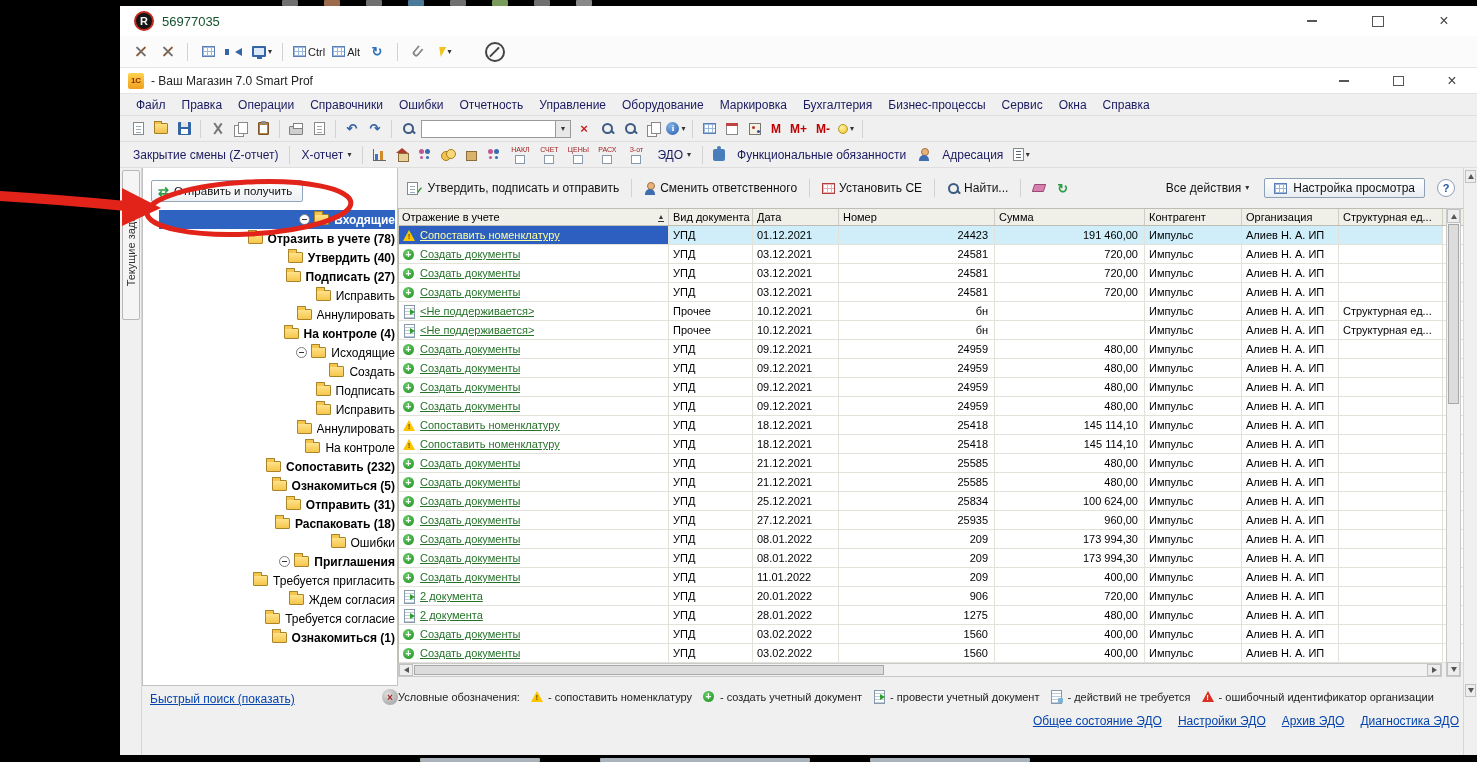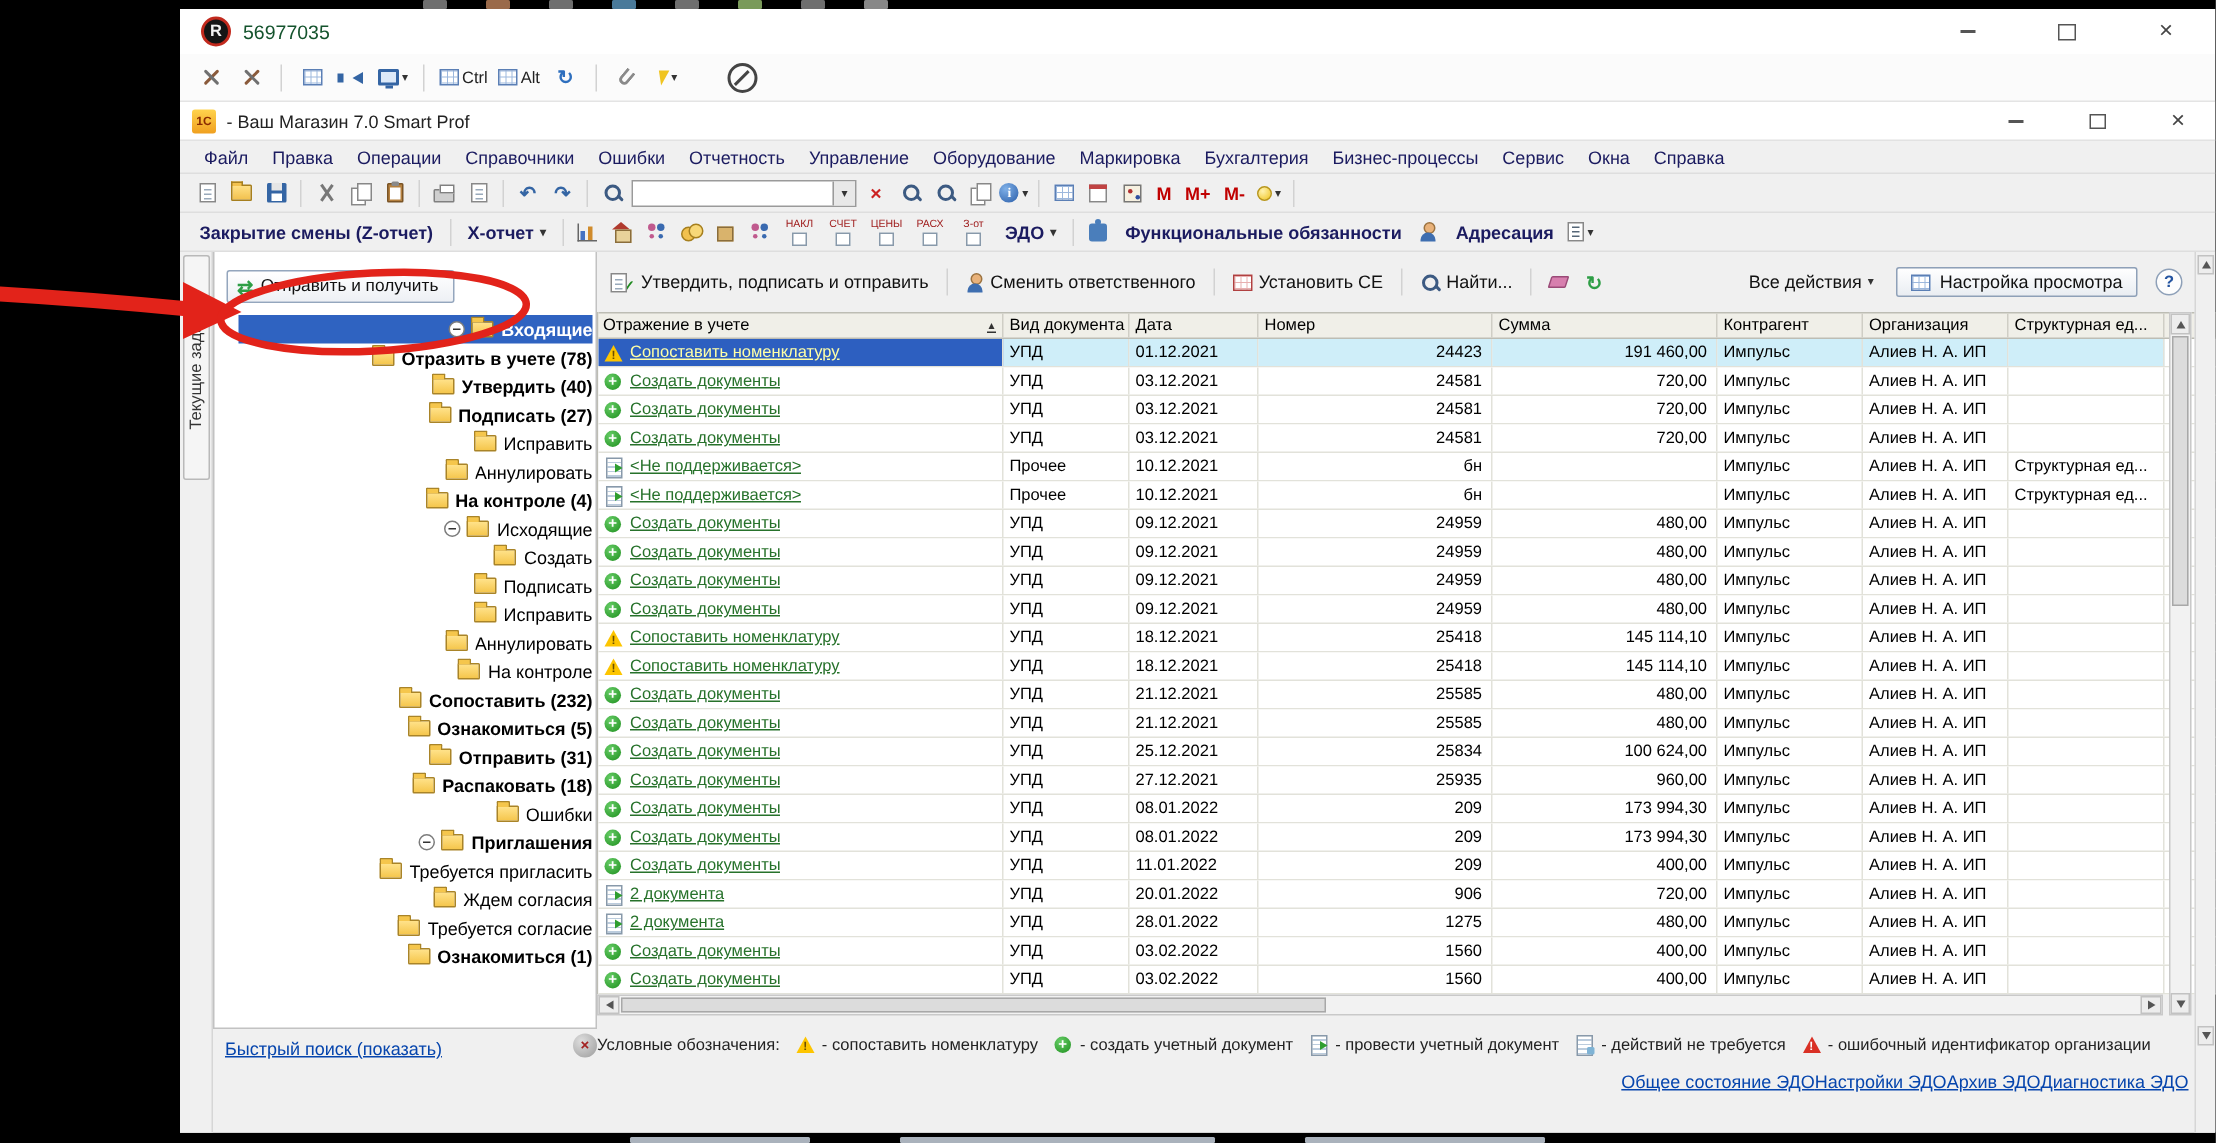--- a/index.html
+++ b/index.html
@@ -88,21 +88,21 @@
   .combo .arrowbox{margin-left:auto;width:15px;height:100%;border-left:1px solid #9a9a9a;background:#e8e8e8;display:flex;align-items:center;justify-content:center;}
   .redx{color:#c22;font-weight:bold;font-size:13px;line-height:1;}
   .infoc{width:13px;height:13px;border-radius:50%;background:radial-gradient(circle at 35% 30%,#7fb0e8,#2a5da8);color:#fff;
     font:bold 9px/13px "Liberation Serif",serif;text-align:center;}
   .cal{width:12px;height:12px;background:#fff;border:1px solid #888;position:relative;}
   .cal::before{content:"";position:absolute;left:-1px;right:-1px;top:-1px;height:3px;background:#c04343;}
   .abac{width:12px;height:12px;border:1px solid #777;background:#f6f0e0;position:relative;}
   .abac::before{content:"";position:absolute;left:2px;top:2px;width:3px;height:3px;background:#b03030;border-radius:50%;box-shadow:5px 4px 0 #3050a0;}
   .mbtn{color:#c00000;font-weight:bold;font-size:12px;padding:0 3px;}
   .bulb{width:10px;height:10px;border-radius:50%;background:radial-gradient(circle at 35% 30%,#fff3b0,#f0c420);border:1px solid #b8961a;}
-  .t2label{font-size:12px;color:#1b1b60;padding:0 5px;display:flex;align-items:center;gap:4px;white-space:nowrap;font-weight:bold;}
+  .t2label{font-size:12px;color:#1b1b60;padding:0 5px;display:flex;align-items:center;gap:4px;white-space:nowrap;}
   .chart{width:13px;height:12px;position:relative;border-left:1px solid #666;border-bottom:1px solid #666;}
   .chart::before{content:"";position:absolute;left:1px;bottom:0;width:3px;height:6px;background:#4472c4;}
   .chart::after{content:"";position:absolute;left:6px;bottom:0;width:3px;height:9px;background:#d08b2c;}
   .house{width:13px;height:13px;position:relative;}
   .house::before{content:"";position:absolute;left:0;top:0;border-left:6.5px solid transparent;border-right:6.5px solid transparent;border-bottom:5px solid #b03a2e;}
   .house::after{content:"";position:absolute;left:2px;top:5px;width:9px;height:7px;background:#e8d29a;border:1px solid #8a6d3b;}
   .people2{width:14px;height:13px;position:relative;}
   .people2::before{content:"";position:absolute;left:1px;top:1px;width:5px;height:5px;border-radius:50%;background:#c05a8e;box-shadow:0 6px 0 -1px #c05a8e;}
   .people2::after{content:"";position:absolute;left:7px;top:1px;width:5px;height:5px;border-radius:50%;background:#3a6ab0;box-shadow:0 6px 0 -1px #3a6ab0;}
   .coins{width:14px;height:12px;position:relative;}
@@ -199,21 +199,21 @@
   .tri{width:0;height:0;}
   .tri.up{border-left:3.5px solid transparent;border-right:3.5px solid transparent;border-bottom:5px solid #555;}
   .tri.down{border-left:3.5px solid transparent;border-right:3.5px solid transparent;border-top:5px solid #555;}
   .tri.left{border-top:3.5px solid transparent;border-bottom:3.5px solid transparent;border-right:5px solid #555;}
   .tri.right{border-top:3.5px solid transparent;border-bottom:3.5px solid transparent;border-left:5px solid #555;}
   .win-scroll{position:absolute;right:0;top:0;bottom:0;width:14px;background:#f0f0f0;border-left:1px solid #d6d6d6;}
   .win-scroll .sbtn{position:absolute;left:1px;right:1px;height:13px;}
   
   .legend{position:absolute;left:0;top:522px;display:flex;align-items:center;gap:10px;font-size:11px;white-space:nowrap;color:#222;}
   .legend-item{display:flex;align-items:center;gap:4px;}
-  .footer-links{position:absolute;right:4px;top:546px;display:flex;font-size:12px;}
+  .footer-links{position:absolute;right:4px;top:546px;display:flex;gap:16px;font-size:12px;}
   .flink{color:#0645ad;text-decoration:underline;white-space:nowrap;cursor:pointer;}
   
   .annot{position:absolute;inset:0;z-index:99;pointer-events:none;}
 </style>
 </head>
 <body>
 
 <div id="screen">
 
   <div class="top-crop">

